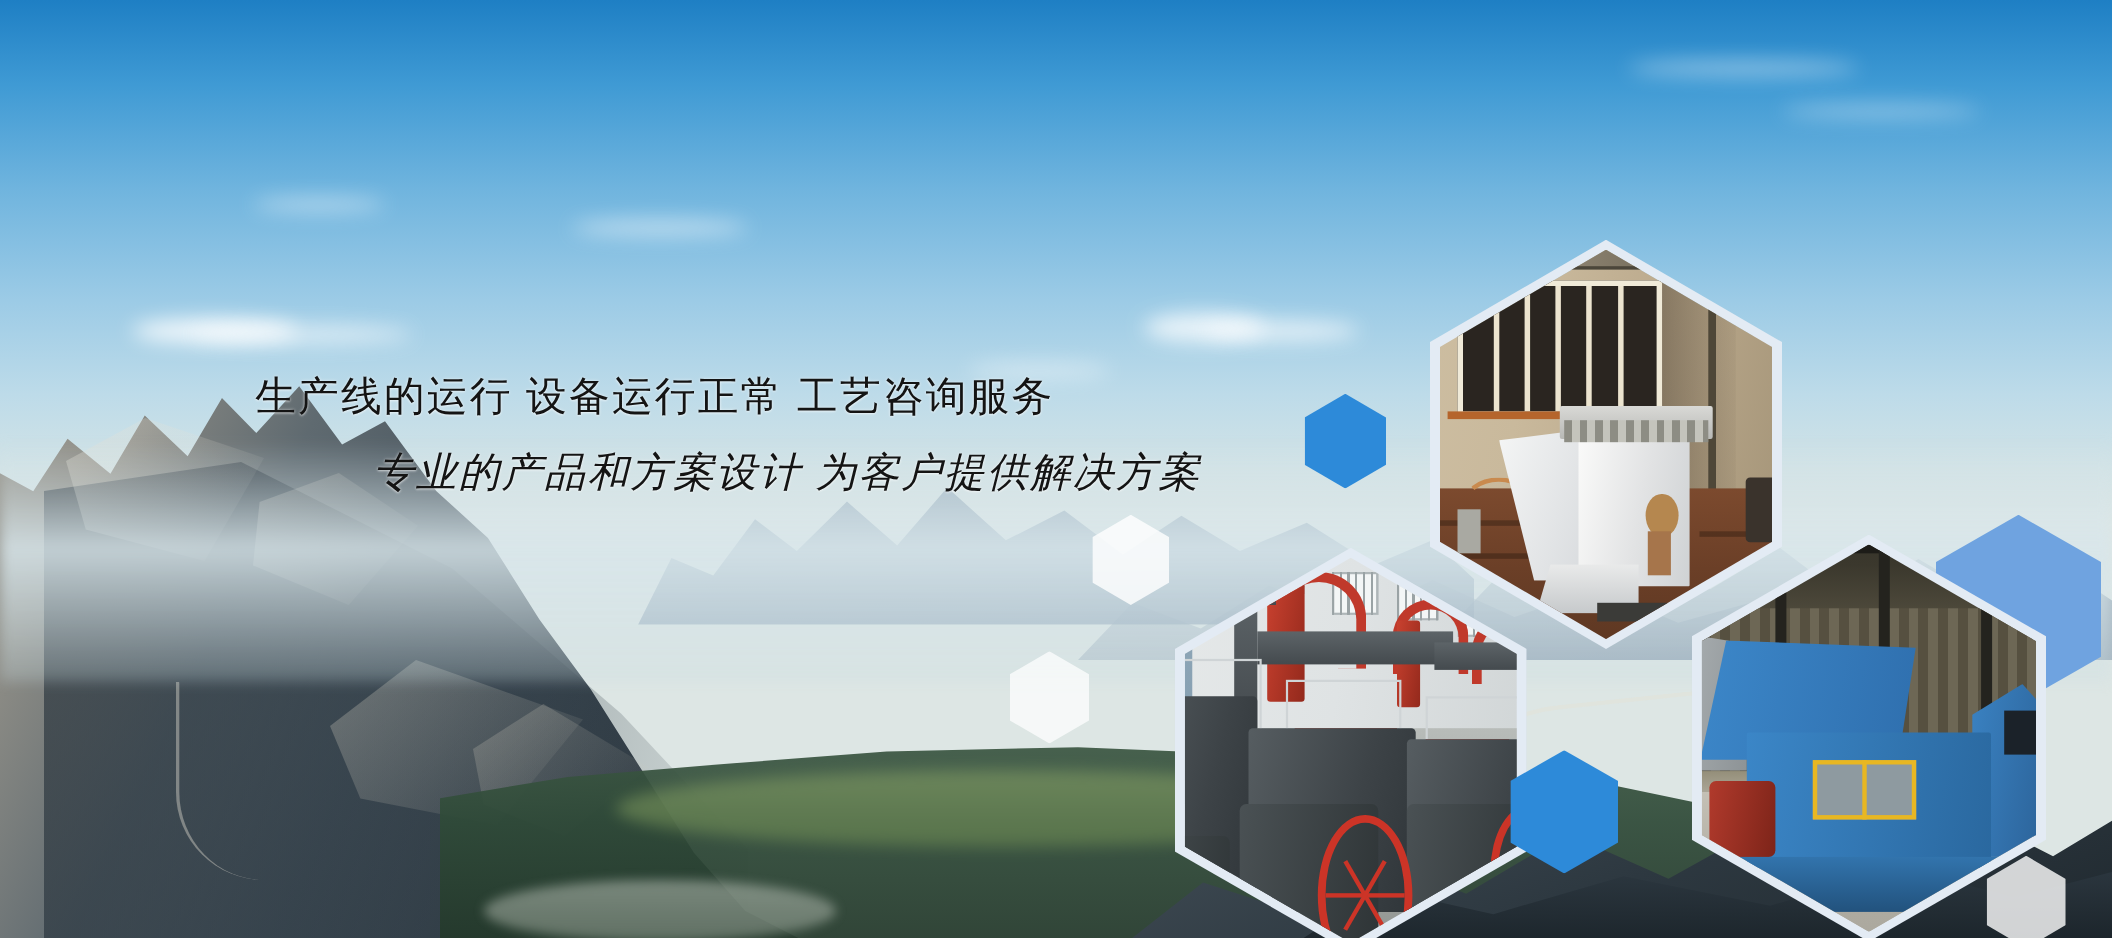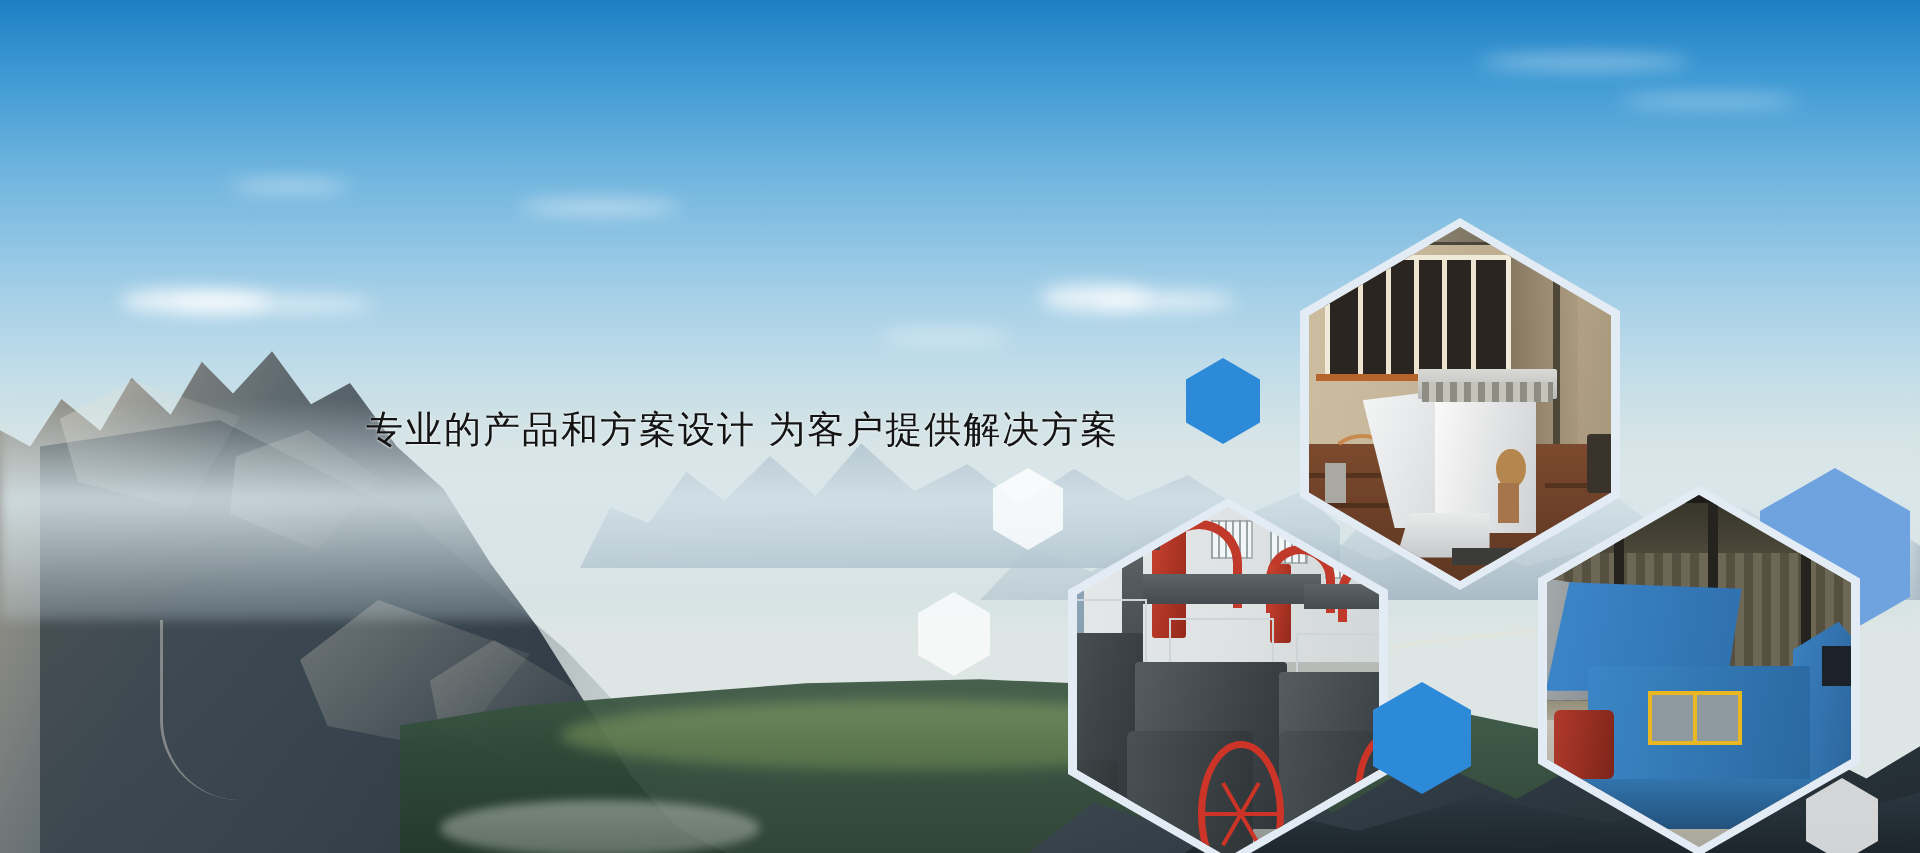--- a/index.html
+++ b/index.html
@@ -60,21 +60,21 @@
   .headline{
     position:absolute;
     color:#141414;
     font-size:37px;
     letter-spacing:2px;
     font-weight:400;
     white-space:nowrap;
     text-shadow:0 0 3px rgba(255,255,255,.55),0 1px 2px rgba(255,255,255,.5);
   }
   .line1{left:232px;top:336px;}
-  .line2{left:366px;top:405px;}
+  .line2{left:339px;top:405px;font-style:italic;}
 
   
   .p1 .sky1{position:absolute;left:0;top:0;width:100%;height:30%;
     background:linear-gradient(#8fc4e8,#bcd9ec);}
   .p1 .wall{position:absolute;left:0;top:4%;width:100%;height:56%;
     background:linear-gradient(100deg,#cfc0a4 0%,#c9b99c 35%,#bba98c 62%,#9e8f73 100%);}
   .p1 .wallshade{position:absolute;left:62%;top:4%;width:16%;height:56%;
     background:linear-gradient(90deg,rgba(60,50,38,.42),rgba(60,50,38,.05));}
   .p1 .roof{position:absolute;left:14%;top:0;width:72%;height:18%;
     background:linear-gradient(95deg,#6b6252,#8d8371 40%,#55503f 100%);}
@@ -244,20 +244,21 @@
     <div style="position:absolute;left:1020px;top:690px;width:920px;height:170px;
         background:linear-gradient(160deg,#46525b,#2d3840 55%,#1f282e);
         clip-path:polygon(0 100%,8% 66%,16% 80%,25% 52%,34% 72%,44% 40%,54% 64%,64% 34%,74% 58%,84% 30%,92% 52%,100% 26%,100% 100%);"></div>
     <div style="position:absolute;left:1180px;top:760px;width:740px;height:96px;
         background:linear-gradient(#34404a,#1b242a);opacity:.9;
         clip-path:polygon(0 100%,10% 50%,24% 74%,40% 38%,58% 66%,74% 30%,88% 58%,100% 34%,100% 100%);"></div>
   </div>
 
   <div class="haze"></div>
 
+  <div class="headline line1">生产线的运行 设备运行正常 工艺咨询服务</div>
   <div class="headline line2">专业的产品和方案设计  为客户提供解决方案</div>
 
   <div class="hex dec-blue-light" style="left:1760px;top:468px;width:150px;height:172px;"></div>
 
   <div class="photohex p1" style="left:1300px;top:218px;width:320px;height:372px;">
     <div class="frame"></div>
     <div class="pic">
       <div class="scene">
         <div class="sky1"></div>
         <div class="wall"></div>

